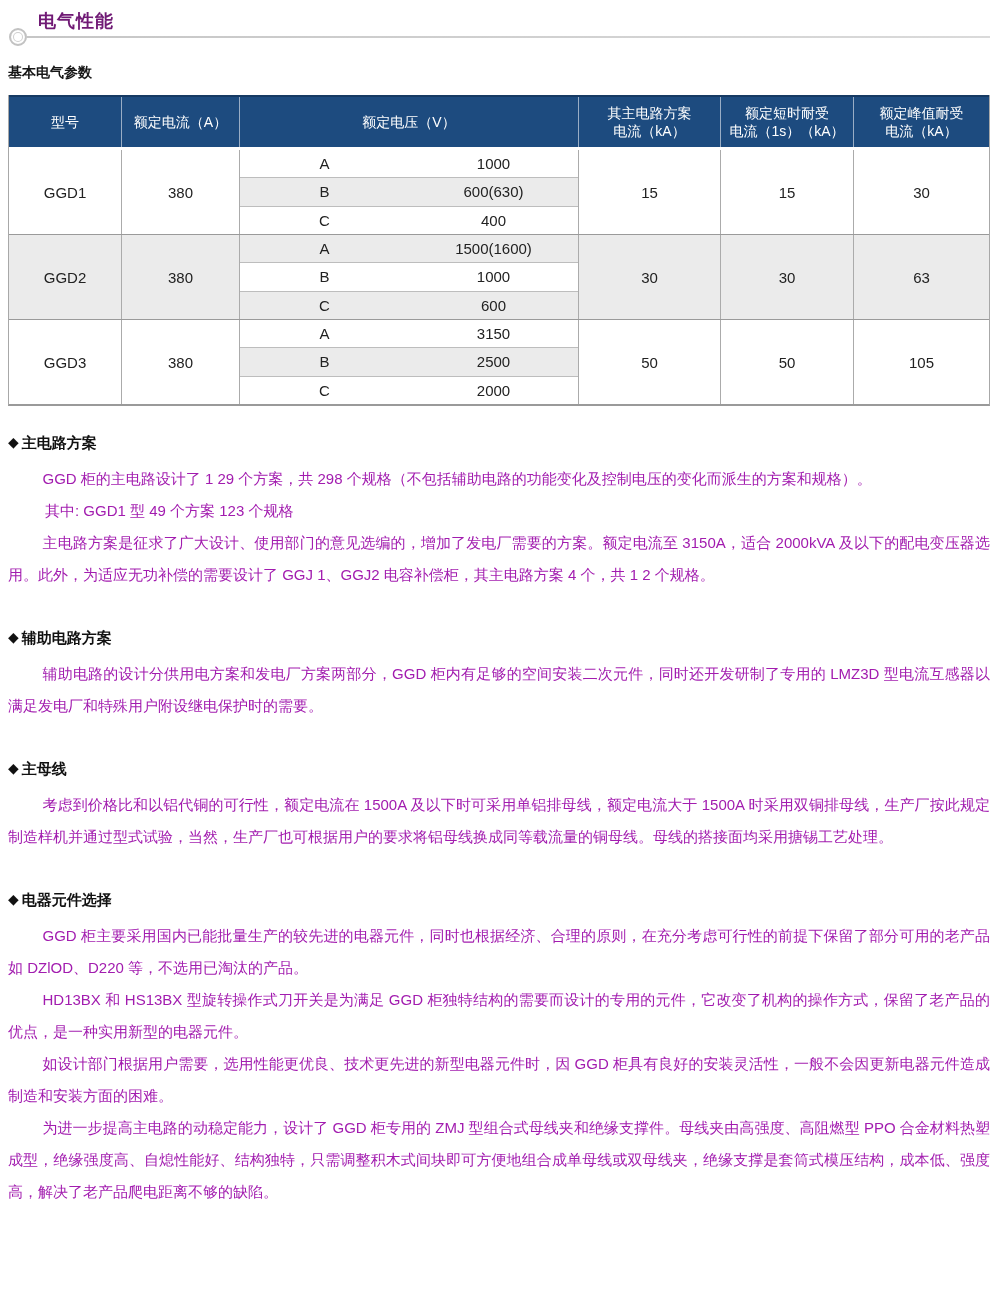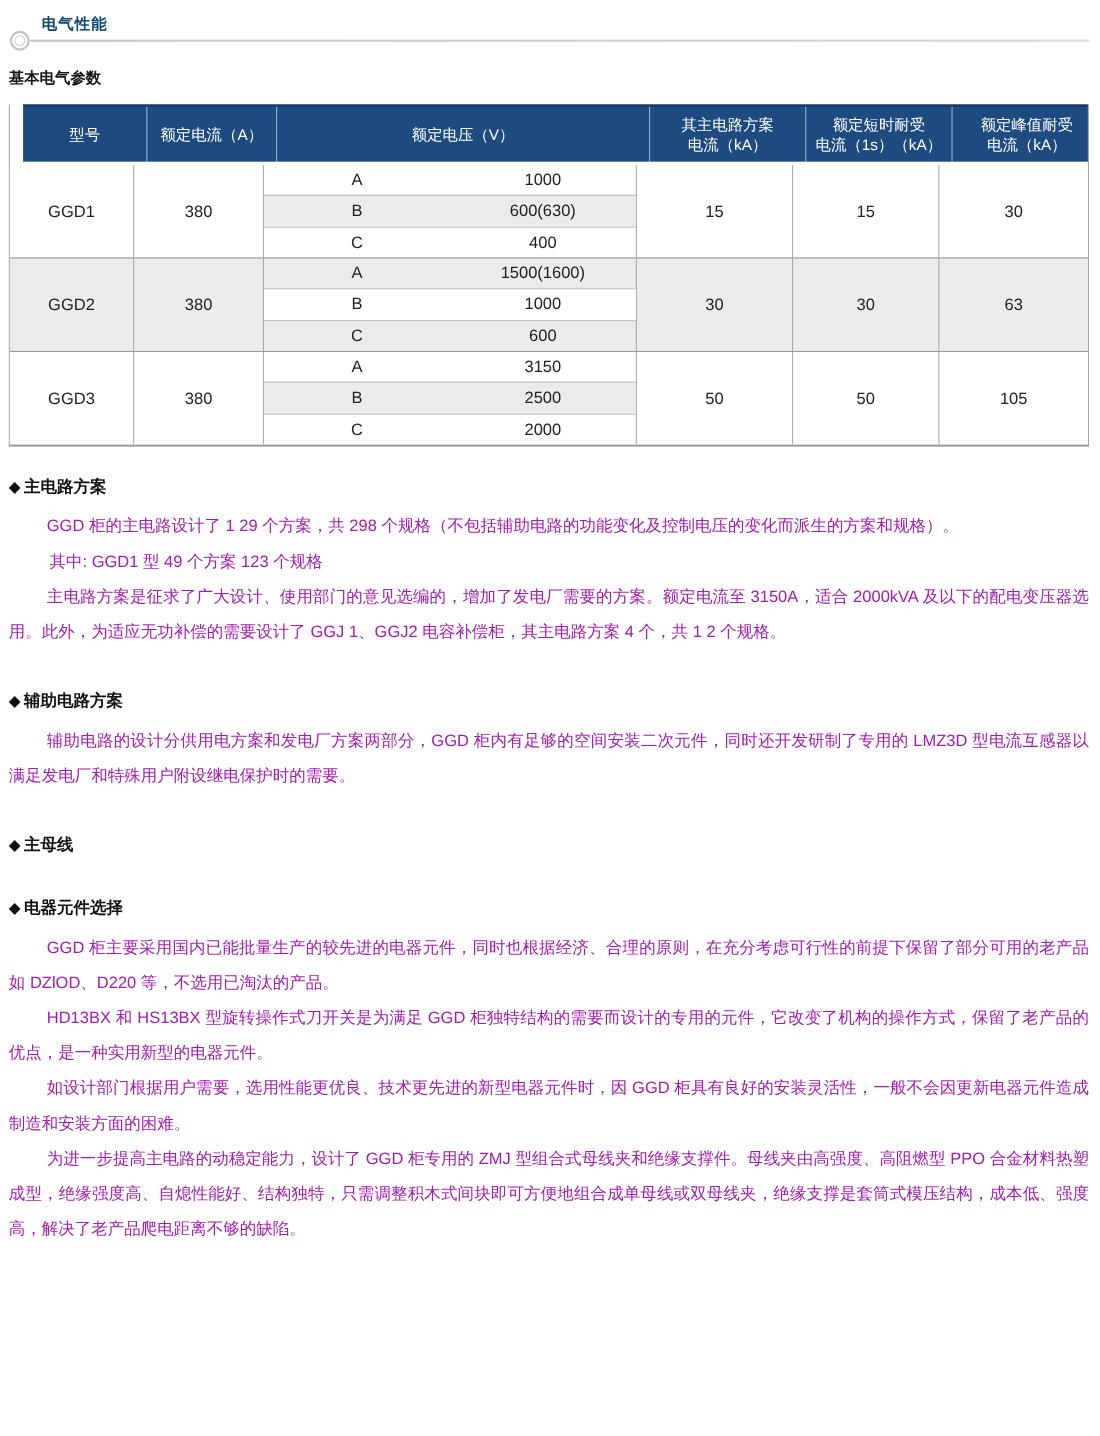--- a/index.html
+++ b/index.html
@@ -8,43 +8,43 @@
     width:1000px; min-height:1302px;
     box-sizing:border-box;
     padding:10px 10px 3px 8px;
     background:#ffffff;
     font-family:"Liberation Sans","DejaVu Sans",sans-serif;
     color:#1b1b1b;
   }
   
   .page-title {
     margin:0 0 0 30px;
-    font-size:14px; line-height:22px; font-weight:700;
-    color:#0c4a6e; letter-spacing:1px;
+    font-size:18px; line-height:22px; font-weight:700;
+    color:#701a75; letter-spacing:1px;
   }
   .rule-row { display:flex; align-items:center; margin-top:-4px; height:18px; }
   .ring {
     width:14px; height:14px; flex:0 0 auto; margin-left:1px;
     border:2px solid #c2c2c2; border-radius:50%;
     box-shadow: inset 0 0 0 2px #ffffff, inset 0 0 0 3px #cfcfcf;
     background:#fff;
   }
   .rule { flex:1; height:2px; background:linear-gradient(to right,#c6c6c6,#dadada); }
-  .subtitle { margin-top:16px; font-size:14px; line-height:20px; font-weight:600; color:#161616;font-family:Liberation Mono, monospace; }
+  .subtitle { margin-top:16px; font-size:14px; line-height:20px; font-weight:600; color:#161616; }
 
   
   .ptable {
     margin-top:13px;
     border-left:1px solid #a8a8a8; border-right:1px solid #a8a8a8;
     border-bottom:2px solid #9a9a9a;
   }
   .thead {
     display:grid; grid-template-columns:113px 118px 339px 142px 133px 135px;
     background:#1d4b7f; height:50px;
-    border-top:2px solid #163a63; border-bottom:3px solid #ffffff;margin-left:12px;
+    border-top:2px solid #163a63; border-bottom:3px solid #ffffff;
   }
   .th {
     display:flex; flex-direction:column; justify-content:center; align-items:center;
     color:#ffffff; font-size:14px; line-height:18px; font-weight:500;
     white-space:nowrap;
     border-right:1px solid rgba(255,255,255,.55);
   }
   .th:last-child { border-right:none; }
   .trow {
     display:grid; grid-template-columns:113px 118px 339px 142px 133px 135px;
@@ -203,20 +203,21 @@
       <span>辅助电路方案</span>
     </h2>
     <p class="para indent">辅助电路的设计分供用电方案和发电厂方案两部分，GGD 柜内有足够的空间安装二次元件，同时还开发研制了专用的 LMZ3D 型电流互感器以满足发电厂和特殊用户附设继电保护时的需要。</p>
   </section>
 
   <section>
     <h2 class="sec-h">
       <span class="diamond">◆</span>
       <span>主母线</span>
     </h2>
+    <p class="para indent">考虑到价格比和以铝代铜的可行性，额定电流在 1500A 及以下时可采用单铝排母线，额定电流大于 1500A 时采用双铜排母线，生产厂按此规定制造样机并通过型式试验，当然，生产厂也可根据用户的要求将铝母线换成同等载流量的铜母线。母线的搭接面均采用搪锡工艺处理。</p>
   </section>
 
   <section>
     <h2 class="sec-h">
       <span class="diamond">◆</span>
       <span>电器元件选择</span>
     </h2>
     <p class="para indent">GGD 柜主要采用国内已能批量生产的较先进的电器元件，同时也根据经济、合理的原则，在充分考虑可行性的前提下保留了部分可用的老产品如 DZlOD、D220 等，不选用已淘汰的产品。</p>
     <p class="para indent">HD13BX 和 HS13BX 型旋转操作式刀开关是为满足 GGD 柜独特结构的需要而设计的专用的元件，它改变了机构的操作方式，保留了老产品的优点，是一种实用新型的电器元件。</p>
     <p class="para indent">如设计部门根据用户需要，选用性能更优良、技术更先进的新型电器元件时，因 GGD 柜具有良好的安装灵活性，一般不会因更新电器元件造成制造和安装方面的困难。</p>

